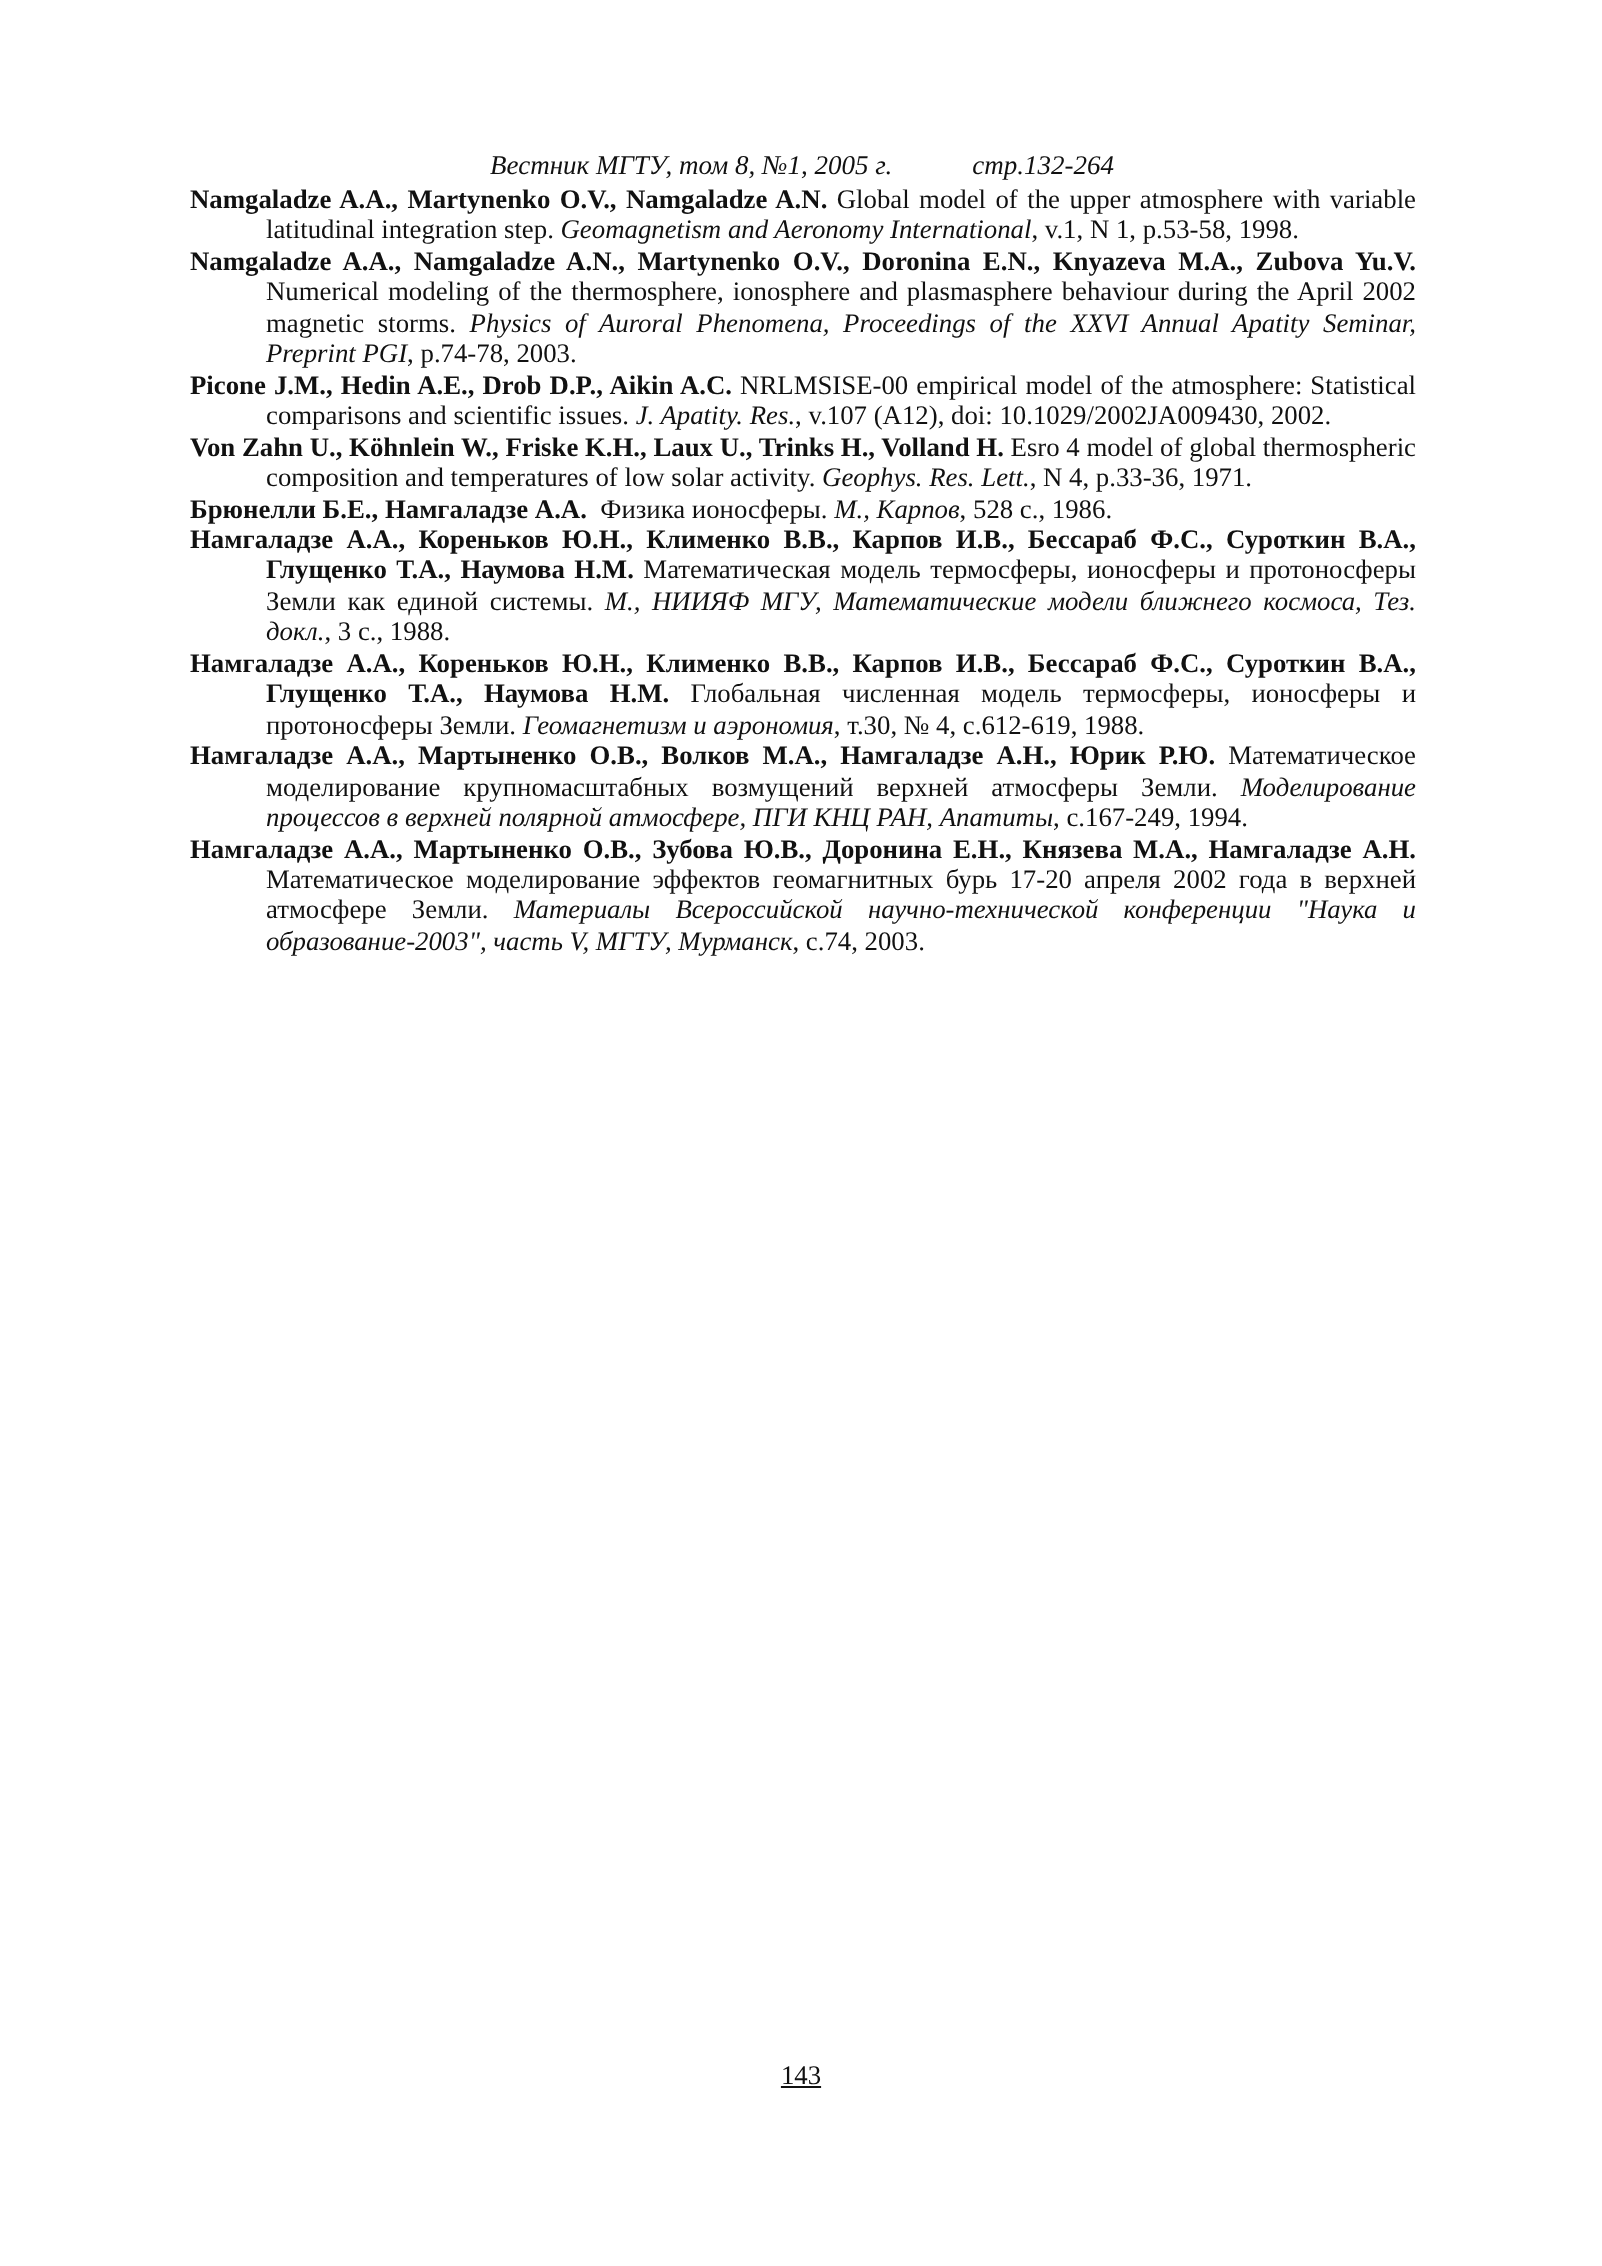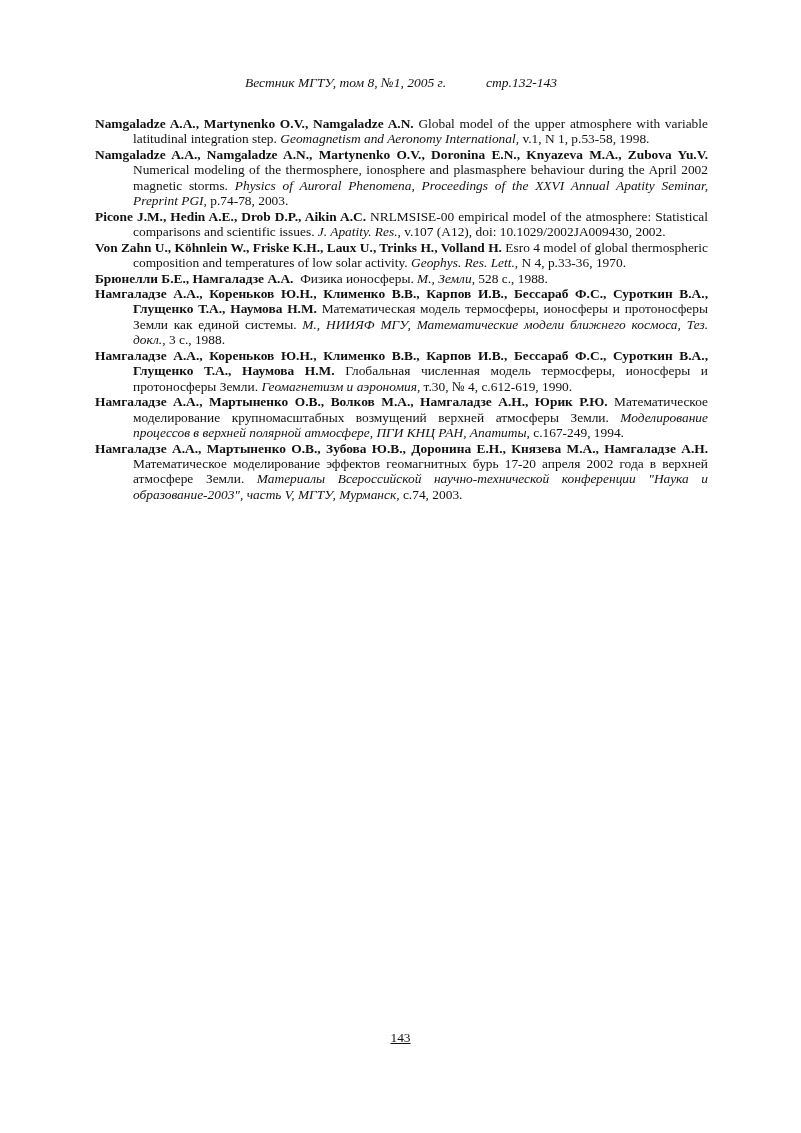--- a/index.html
+++ b/index.html
@@ -18,21 +18,21 @@
     left: 95px;
     width: 612px;
     text-align: center;
     font-style: italic;
     font-size: 13.5px;
     white-space: nowrap;
   }
   .page-header .journal { margin-right: 40px; }
   .reference-list {
     position: absolute;
-    top: 116px;
+    top: 92px;
     left: 95px;
     width: 613px;
     font-size: 13.4px;
     line-height: 15.45px;
     text-align: justify;
   }
   .ref {
     padding-left: 38px;
     text-indent: -38px;
   }
@@ -46,28 +46,28 @@
     width: 100%;
     text-align: center;
     font-size: 13.4px;
     text-decoration: underline;
   }
 </style>
 </head>
 <body>
 
 <div class="page-header">
-  <span class="journal">Вестник МГТУ, том 8, №1, 2005 г.</span><span>стр.132-143</span>
+  <span class="journal">Вестник МГТУ, том 8, №1, 2005 г.</span><span>стр.132-264</span>
 </div>
 
 <div class="reference-list" id="refs">
     <p class="ref"><span class="bold">Namgaladze A.A., Martynenko O.V., Namgaladze A.N.</span><span class="normal"> Global model of the upper atmosphere with variable latitudinal integration step. </span><span class="italic">Geomagnetism and Aeronomy International</span><span class="normal">, v.1, N 1, p.53-58, 1998.</span></p>
     <p class="ref"><span class="bold">Namgaladze A.A., Namgaladze A.N., Martynenko O.V., Doronina E.N., Knyazeva M.A., Zubova Yu.V.</span><span class="normal"> Numerical modeling of the thermosphere, ionosphere and plasmasphere behaviour during the April 2002 magnetic storms. </span><span class="italic">Physics of Auroral Phenomena, Proceedings of the XXVI Annual Apatity Seminar, Preprint PGI</span><span class="normal">, p.74-78, 2003.</span></p>
     <p class="ref"><span class="bold">Picone J.M., Hedin A.E., Drob D.P., Aikin A.C.</span><span class="normal"> NRLMSISE-00 empirical model of the atmosphere: Statistical comparisons and scientific issues. </span><span class="italic">J. Apatity. Res.</span><span class="normal">, v.107 (A12), doi: 10.1029/2002JA009430, 2002.</span></p>
-    <p class="ref"><span class="bold">Von Zahn U., Köhnlein W., Friske K.H., Laux U., Trinks H., Volland H.</span><span class="normal"> Esro 4 model of global thermospheric composition and temperatures of low solar activity. </span><span class="italic">Geophys. Res. Lett.</span><span class="normal">, N 4, p.33-36, 1970.</span></p>
-    <p class="ref"><span class="bold">Брюнелли Б.Е., Намгаладзе А.А.</span><span class="normal">&nbsp; Физика ионосферы. </span><span class="italic">М., Земли</span><span class="normal">, 528 с., 1988.</span></p>
+    <p class="ref"><span class="bold">Von Zahn U., Köhnlein W., Friske K.H., Laux U., Trinks H., Volland H.</span><span class="normal"> Esro 4 model of global thermospheric composition and temperatures of low solar activity. </span><span class="italic">Geophys. Res. Lett.</span><span class="normal">, N 4, p.33-36, 1971.</span></p>
+    <p class="ref"><span class="bold">Брюнелли Б.Е., Намгаладзе А.А.</span><span class="normal">&nbsp; Физика ионосферы. </span><span class="italic">М., Карпов</span><span class="normal">, 528 с., 1986.</span></p>
     <p class="ref"><span class="bold">Намгаладзе А.А., Кореньков Ю.Н., Клименко В.В., Карпов И.В., Бессараб Ф.С., Суроткин В.А., Глущенко Т.А., Наумова Н.М.</span><span class="normal"> Математическая модель термосферы, ионосферы и протоносферы Земли как единой системы. </span><span class="italic">М., НИИЯФ МГУ, Математические модели ближнего космоса, Тез. докл.</span><span class="normal">, 3 с., 1988.</span></p>
-    <p class="ref"><span class="bold">Намгаладзе А.А., Кореньков Ю.Н., Клименко В.В., Карпов И.В., Бессараб Ф.С., Суроткин В.А., Глущенко Т.А., Наумова Н.М.</span><span class="normal"> Глобальная численная модель термосферы, ионосферы и протоносферы Земли. </span><span class="italic">Геомагнетизм и аэрономия</span><span class="normal">, т.30, № 4, с.612-619, 1990.</span></p>
+    <p class="ref"><span class="bold">Намгаладзе А.А., Кореньков Ю.Н., Клименко В.В., Карпов И.В., Бессараб Ф.С., Суроткин В.А., Глущенко Т.А., Наумова Н.М.</span><span class="normal"> Глобальная численная модель термосферы, ионосферы и протоносферы Земли. </span><span class="italic">Геомагнетизм и аэрономия</span><span class="normal">, т.30, № 4, с.612-619, 1988.</span></p>
     <p class="ref"><span class="bold">Намгаладзе А.А., Мартыненко О.В., Волков М.А., Намгаладзе А.Н., Юрик Р.Ю.</span><span class="normal"> Математическое моделирование крупномасштабных возмущений верхней атмосферы Земли. </span><span class="italic">Моделирование процессов в верхней полярной атмосфере, ПГИ КНЦ РАН, Апатиты</span><span class="normal">, с.167-249, 1994.</span></p>
     <p class="ref"><span class="bold">Намгаладзе А.А., Мартыненко О.В., Зубова Ю.В., Доронина Е.Н., Князева М.А., Намгаладзе А.Н.</span><span class="normal"> Математическое моделирование эффектов геомагнитных бурь 17-20 апреля 2002 года в верхней атмосфере Земли. </span><span class="italic">Материалы Всероссийской научно-технической конференции "Наука и образование-2003", часть V, МГТУ, Мурманск</span><span class="normal">, с.74, 2003.</span></p>
   </div>
 
 <div class="page-number">143</div>
 
 </body></html>

